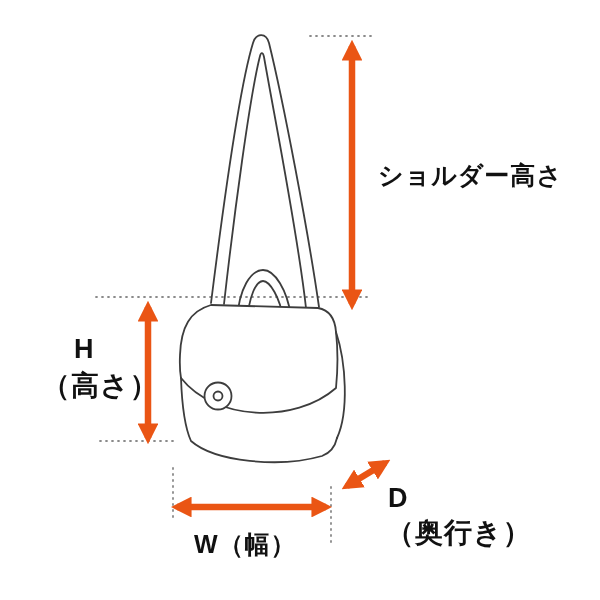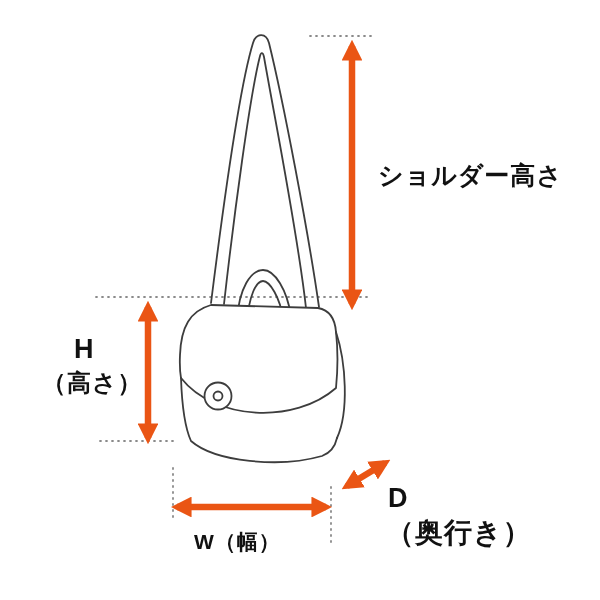--- a/index.html
+++ b/index.html
@@ -48,22 +48,22 @@
   }
   .label {
     position: absolute;
     color: var(--c-text, #111111);
     font-weight: 700;
     white-space: nowrap;
     letter-spacing: 1px;
   }
   .label-shoulder { left: 378px; top: 159px; font-size: 25px; }
   .label-h        { left: 74px;  top: 334px; font-size: 27px; }
-  .label-h-sub    { left: 42px;  top: 367px; font-size: 24px; }
-  .label-w        { left: 194px; top: 528px; font-size: 21px; }
+  .label-h-sub    { left: 42px;  top: 367px; font-size: 28px; }
+  .label-w        { left: 194px; top: 528px; font-size: 25px; }
   .label-d        { left: 388px; top: 483px; font-size: 27px; }
   .label-d-sub    { left: 386px; top: 514px; font-size: 28px; }
 </style>
 </head>
 <body>
 
 <div class="stage">
 
   <svg width="600" height="600" viewBox="0 0 600 600">
 

